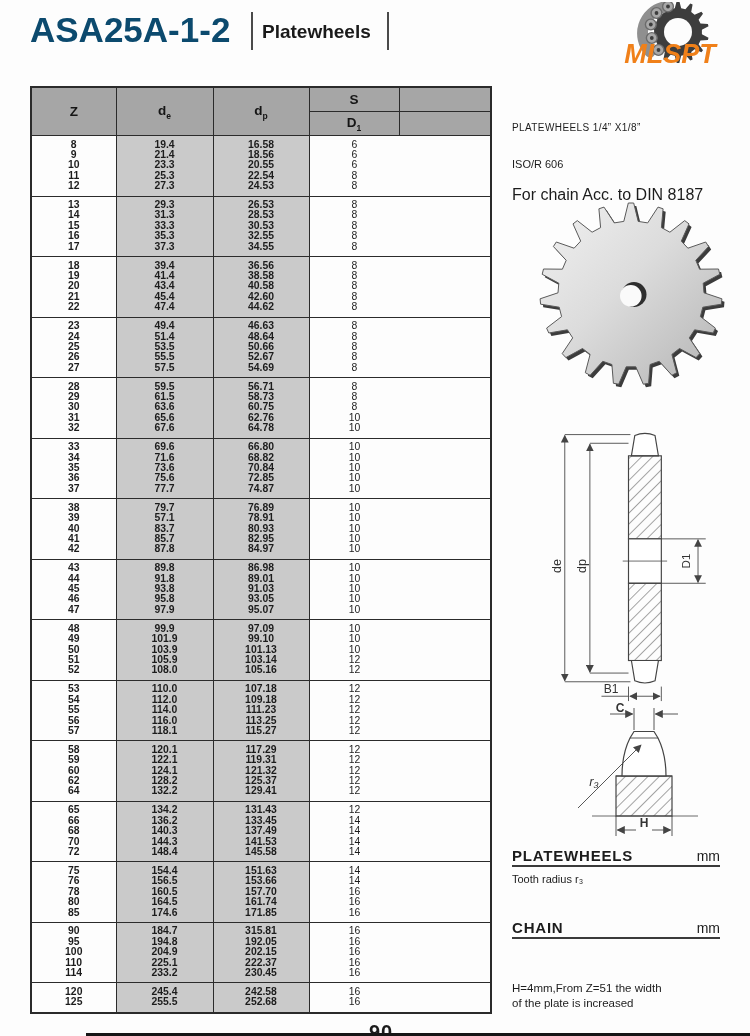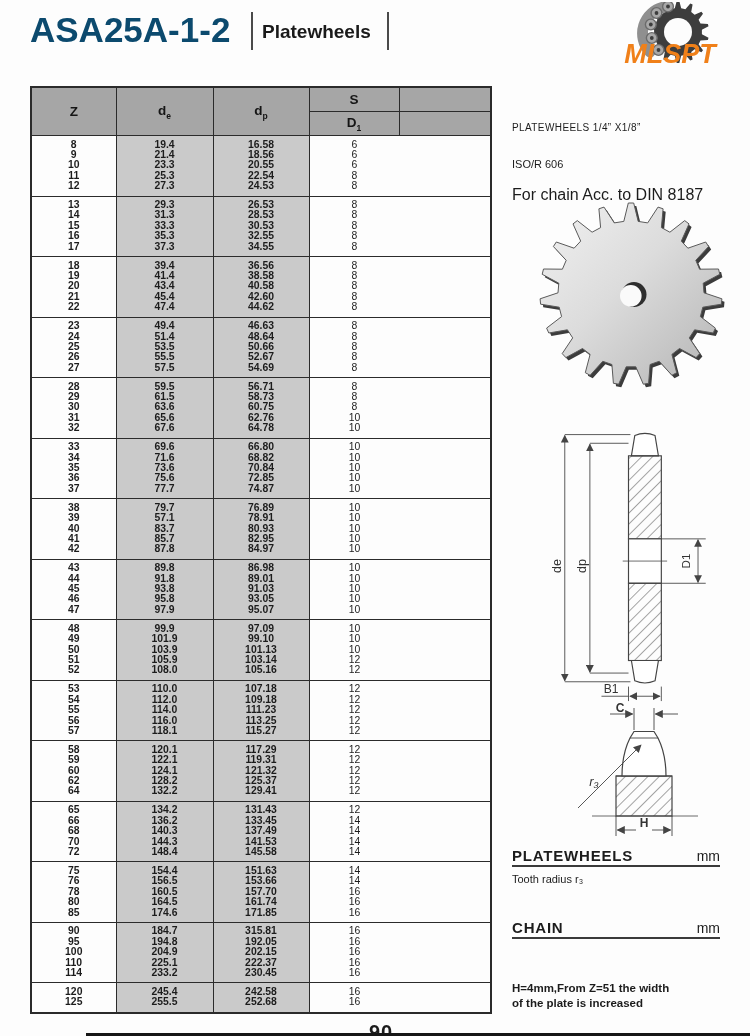--- a/index.html
+++ b/index.html
@@ -38,21 +38,21 @@
   .spec-table{left:512px;width:208px;}
   .spec-head{display:flex;justify-content:space-between;align-items:flex-end;
      border-bottom:2px solid #3a3a3a;padding-bottom:1px;}
   .spec-title{font-size:15px;font-weight:bold;letter-spacing:0.8px;}
   .spec-unit{font-size:14px;font-weight:normal;}
   .spec-rows{margin-top:5px;}
   .spec-row{display:flex;font-size:11px;line-height:14px;flex-direction:column;}
   .spec-label{flex:0 0 172px;}
   .spec-value{flex:1;text-align:center;}
 
-  .note{left:512px;top:981px;font-size:11.5px;font-weight:bold;line-height:15px;}
+  .note{left:512px;top:981px;font-size:11.5px;font-weight:normal;line-height:15px;}
 
   .page-number{left:369px;top:1021px;font-size:20px;font-weight:bold;letter-spacing:1px;}
   .bottom-rule{left:86px;right:0;top:1033px;height:3px;background:#161616;}
 
   svg text{font-family:"Liberation Sans",sans-serif;}
 </style>
 </head>
 <body>
 
 <div class="abs page-title">ASA25A-1-2</div>

